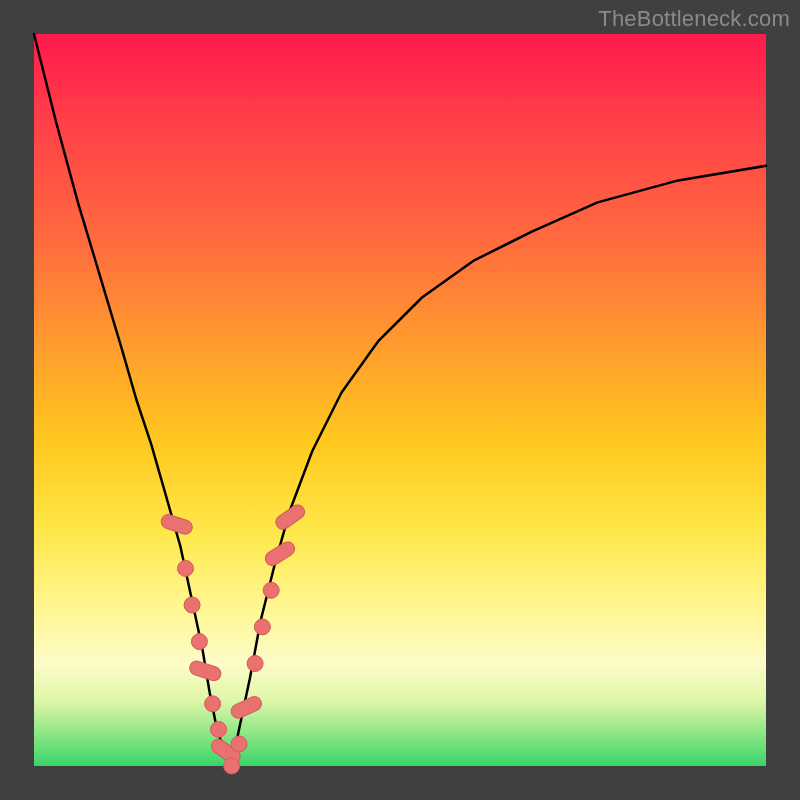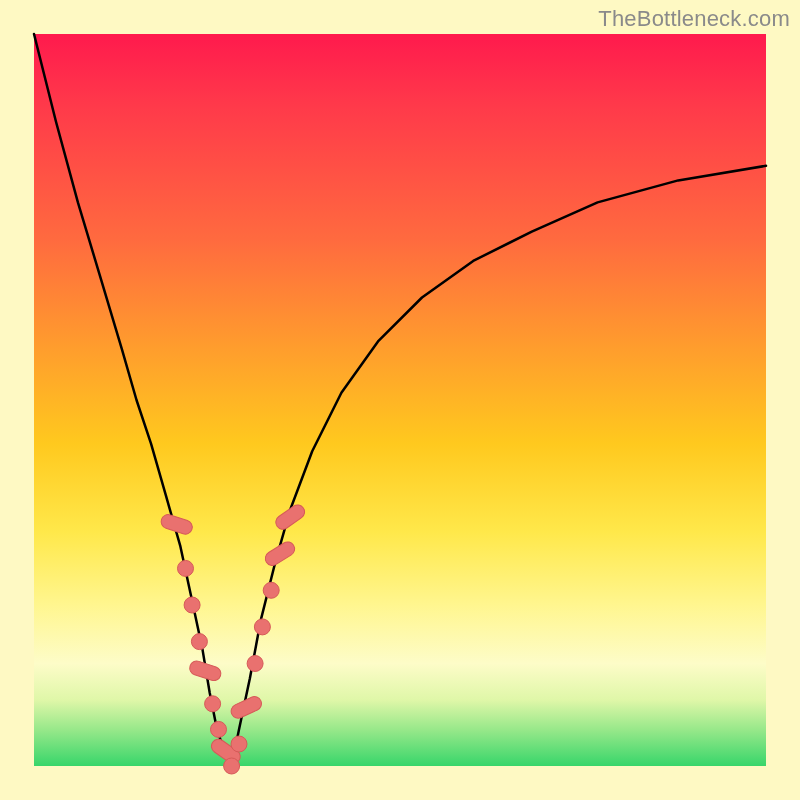--- a/index.html
+++ b/index.html
@@ -10,21 +10,21 @@
     background: #000;
     overflow: hidden;
     font-family: Arial, Helvetica, sans-serif;
   }
   .frame {
     position: absolute;
     top: 0;
     left: 0;
     width: 800px;
     height: 800px;
-    background: #fef9c3;
+    background: #404040;
   }
   .plot-area {
     position: absolute;
     left: 34px;
     top: 34px;
     width: 732px;
     height: 732px;
     
     background: linear-gradient(
       to bottom,

